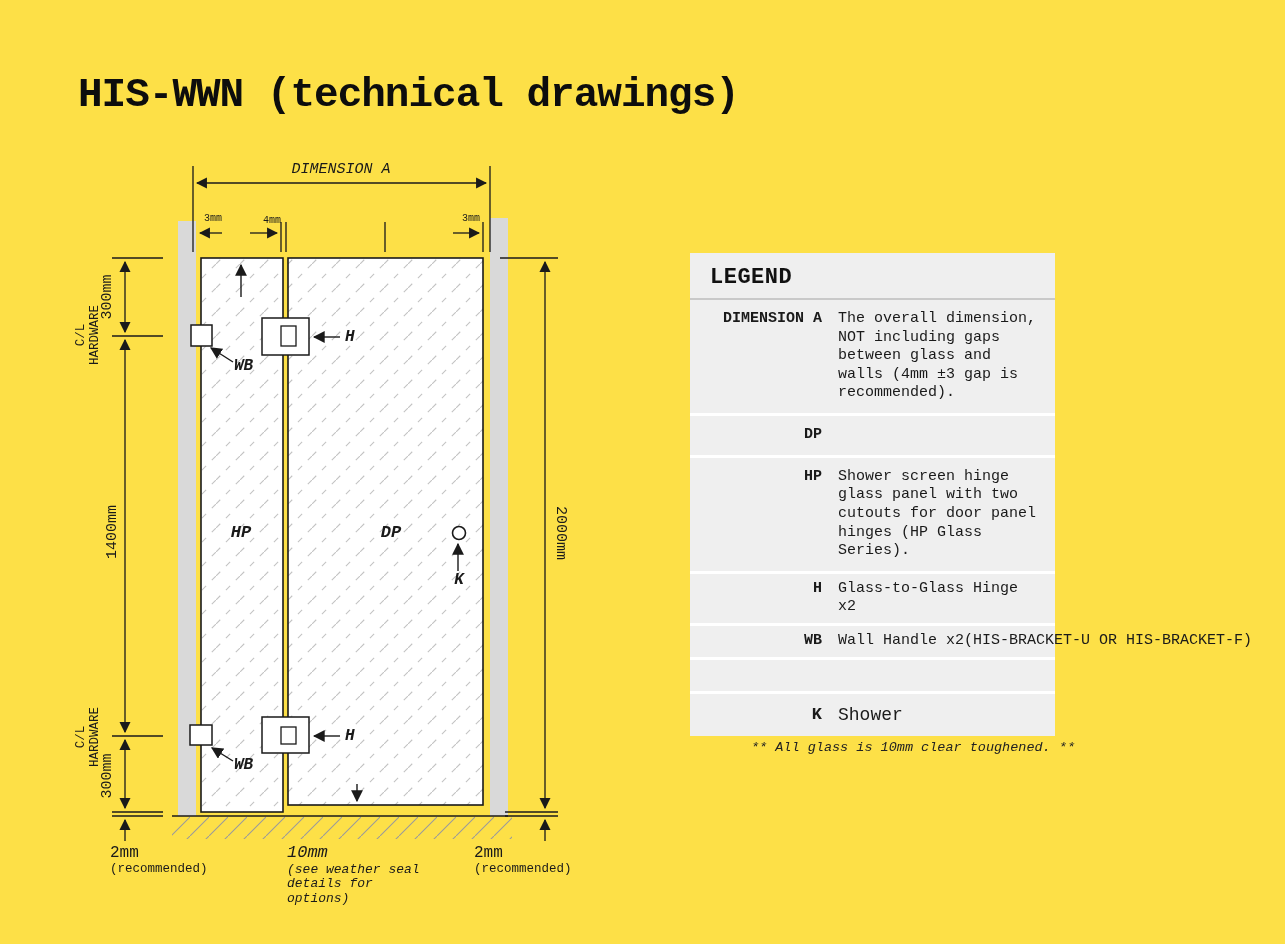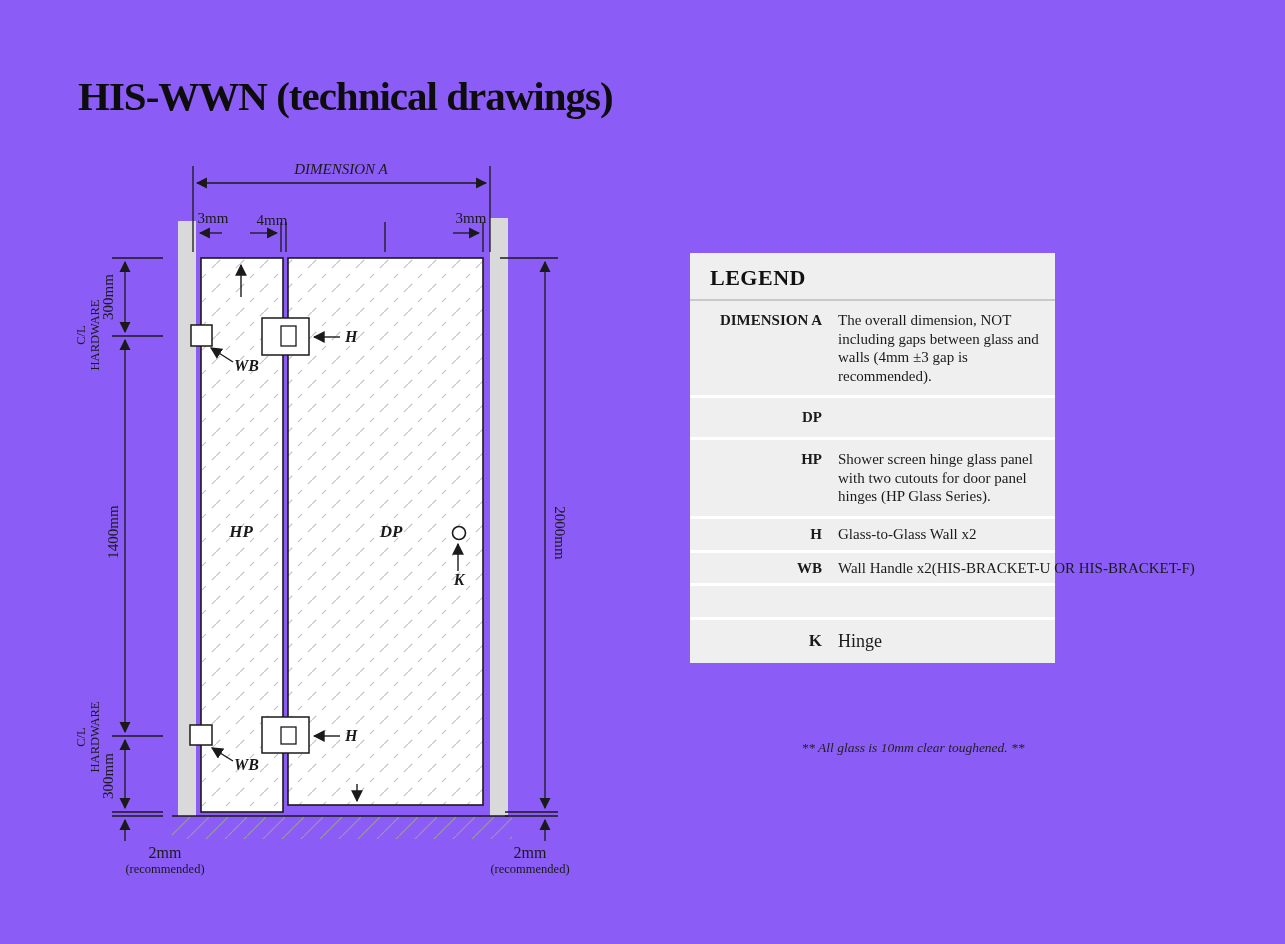--- a/index.html
+++ b/index.html
@@ -1,36 +1,36 @@
 <!DOCTYPE html>
 <html><head>
 <meta charset="utf-8">
 <style>
   html,body { margin:0; padding:0; background:#fff; }
   .stage {
-    position:relative; width:1285px; height:944px; background:#8b5cf6;
-    font-family:Liberation Serif, serif; color:#1a1a1a; overflow:hidden;
+    position:relative; width:1285px; height:944px; background:#fde047;
+    font-family:Liberation Mono, monospace; color:#1a1a1a; overflow:hidden;
   }
   .page-title {
     position:absolute; left:78px; top:72px; margin:0;
     font-size:41px; font-weight:bold; letter-spacing:-1px; color:#0d0d0d;
     white-space:nowrap;
   }
   svg.linework { position:absolute; left:0; top:0; }
   
   .lab { position:absolute; white-space:nowrap; transform:translate(-50%,-50%); }
   .dim-a { font-style:italic; font-size:15px; }
-  .gap-label { font-size:15px; }
+  .gap-label { font-size:10px; }
   .vlab { position:absolute; white-space:pre-line; text-align:center; line-height:1.1;
           transform:translate(-50%,-50%) rotate(-90deg); font-size:15px; }
   .vlab.cw { transform:translate(-50%,-50%) rotate(90deg); }
   .vlab.small { font-size:12.5px; }
   .panel-lab { font-size:17px; font-weight:bold; font-style:italic; }
   .part-lab { position:absolute; font-size:16px; font-weight:bold; font-style:italic; white-space:nowrap; }
-  .foot-block { position:absolute; text-align:center; line-height:1.15; }
+  .foot-block { position:absolute; line-height:1.15; }
   .foot-val { font-size:16px; }
   .foot-val.it { font-style:italic; font-size:17px; }
   .foot-note { font-size:12.5px; white-space:pre-line; }
   .foot-note.it { font-style:italic; font-size:13px; }
   
   .legend {
     position:absolute; left:690px; top:253px; width:365px;
     background:#efefef;
   }
   .legend-title { font-size:22px; font-weight:bold; letter-spacing:.5px; padding:12px 0 8px 20px; color:#111; }
@@ -171,20 +171,24 @@
 
   <div class="part-lab" style="left:345px; top:328px;">H</div>
   <div class="part-lab" style="left:345px; top:727px;">H</div>
   <div class="part-lab" style="left:234px; top:357px;">WB</div>
   <div class="part-lab" style="left:234px; top:756px;">WB</div>
 
   <div class="foot-block" style="left:110px; top:844px; width:110px;">
     <div class="foot-val">2mm</div>
     <div class="foot-note">(recommended)</div>
   </div>
+  <div class="foot-block" style="left:287px; top:843px; width:140px;">
+    <div class="foot-val it">10mm</div>
+    <div class="foot-note it">(see weather seal details for options)</div>
+  </div>
   <div class="foot-block" style="left:474px; top:844px; width:112px;">
     <div class="foot-val">2mm</div>
     <div class="foot-note">(recommended)</div>
   </div>
 
   <div class="legend">
     <div class="legend-title">LEGEND</div>
     <div class="legend-divider"></div>
 
     <div class="legend-row">
@@ -193,31 +197,31 @@
     </div>
     <div class="legend-row">
       <div class="legend-term">DP</div>
     </div>
     <div class="legend-row">
       <div class="legend-term">HP</div>
       <div class="legend-desc">Shower screen hinge glass panel with two cutouts for door panel hinges (HP Glass Series).</div>
     </div>
     <div class="legend-row slim">
       <div class="legend-term">H</div>
-      <div class="legend-desc">Glass-to-Glass Wall x2</div>
+      <div class="legend-desc">Glass-to-Glass Hinge x2</div>
     </div>
     <div class="legend-row slim nowrap">
       <div class="legend-term">WB</div>
       <div class="legend-desc">Wall Handle x2(HIS-BRACKET-U OR HIS-BRACKET-F)</div>
     </div>
     <div class="legend-row empty">
       <div class="legend-term"></div>
       <div class="legend-desc"></div>
     </div>
     <div class="legend-row big">
       <div class="legend-term">K</div>
-      <div class="legend-desc">Hinge</div>
+      <div class="legend-desc">Shower</div>
     </div>
   </div>
 
   <div class="legend-foot">** All glass is 10mm clear toughened. **</div>
 
 </div>
 
 </body></html>

